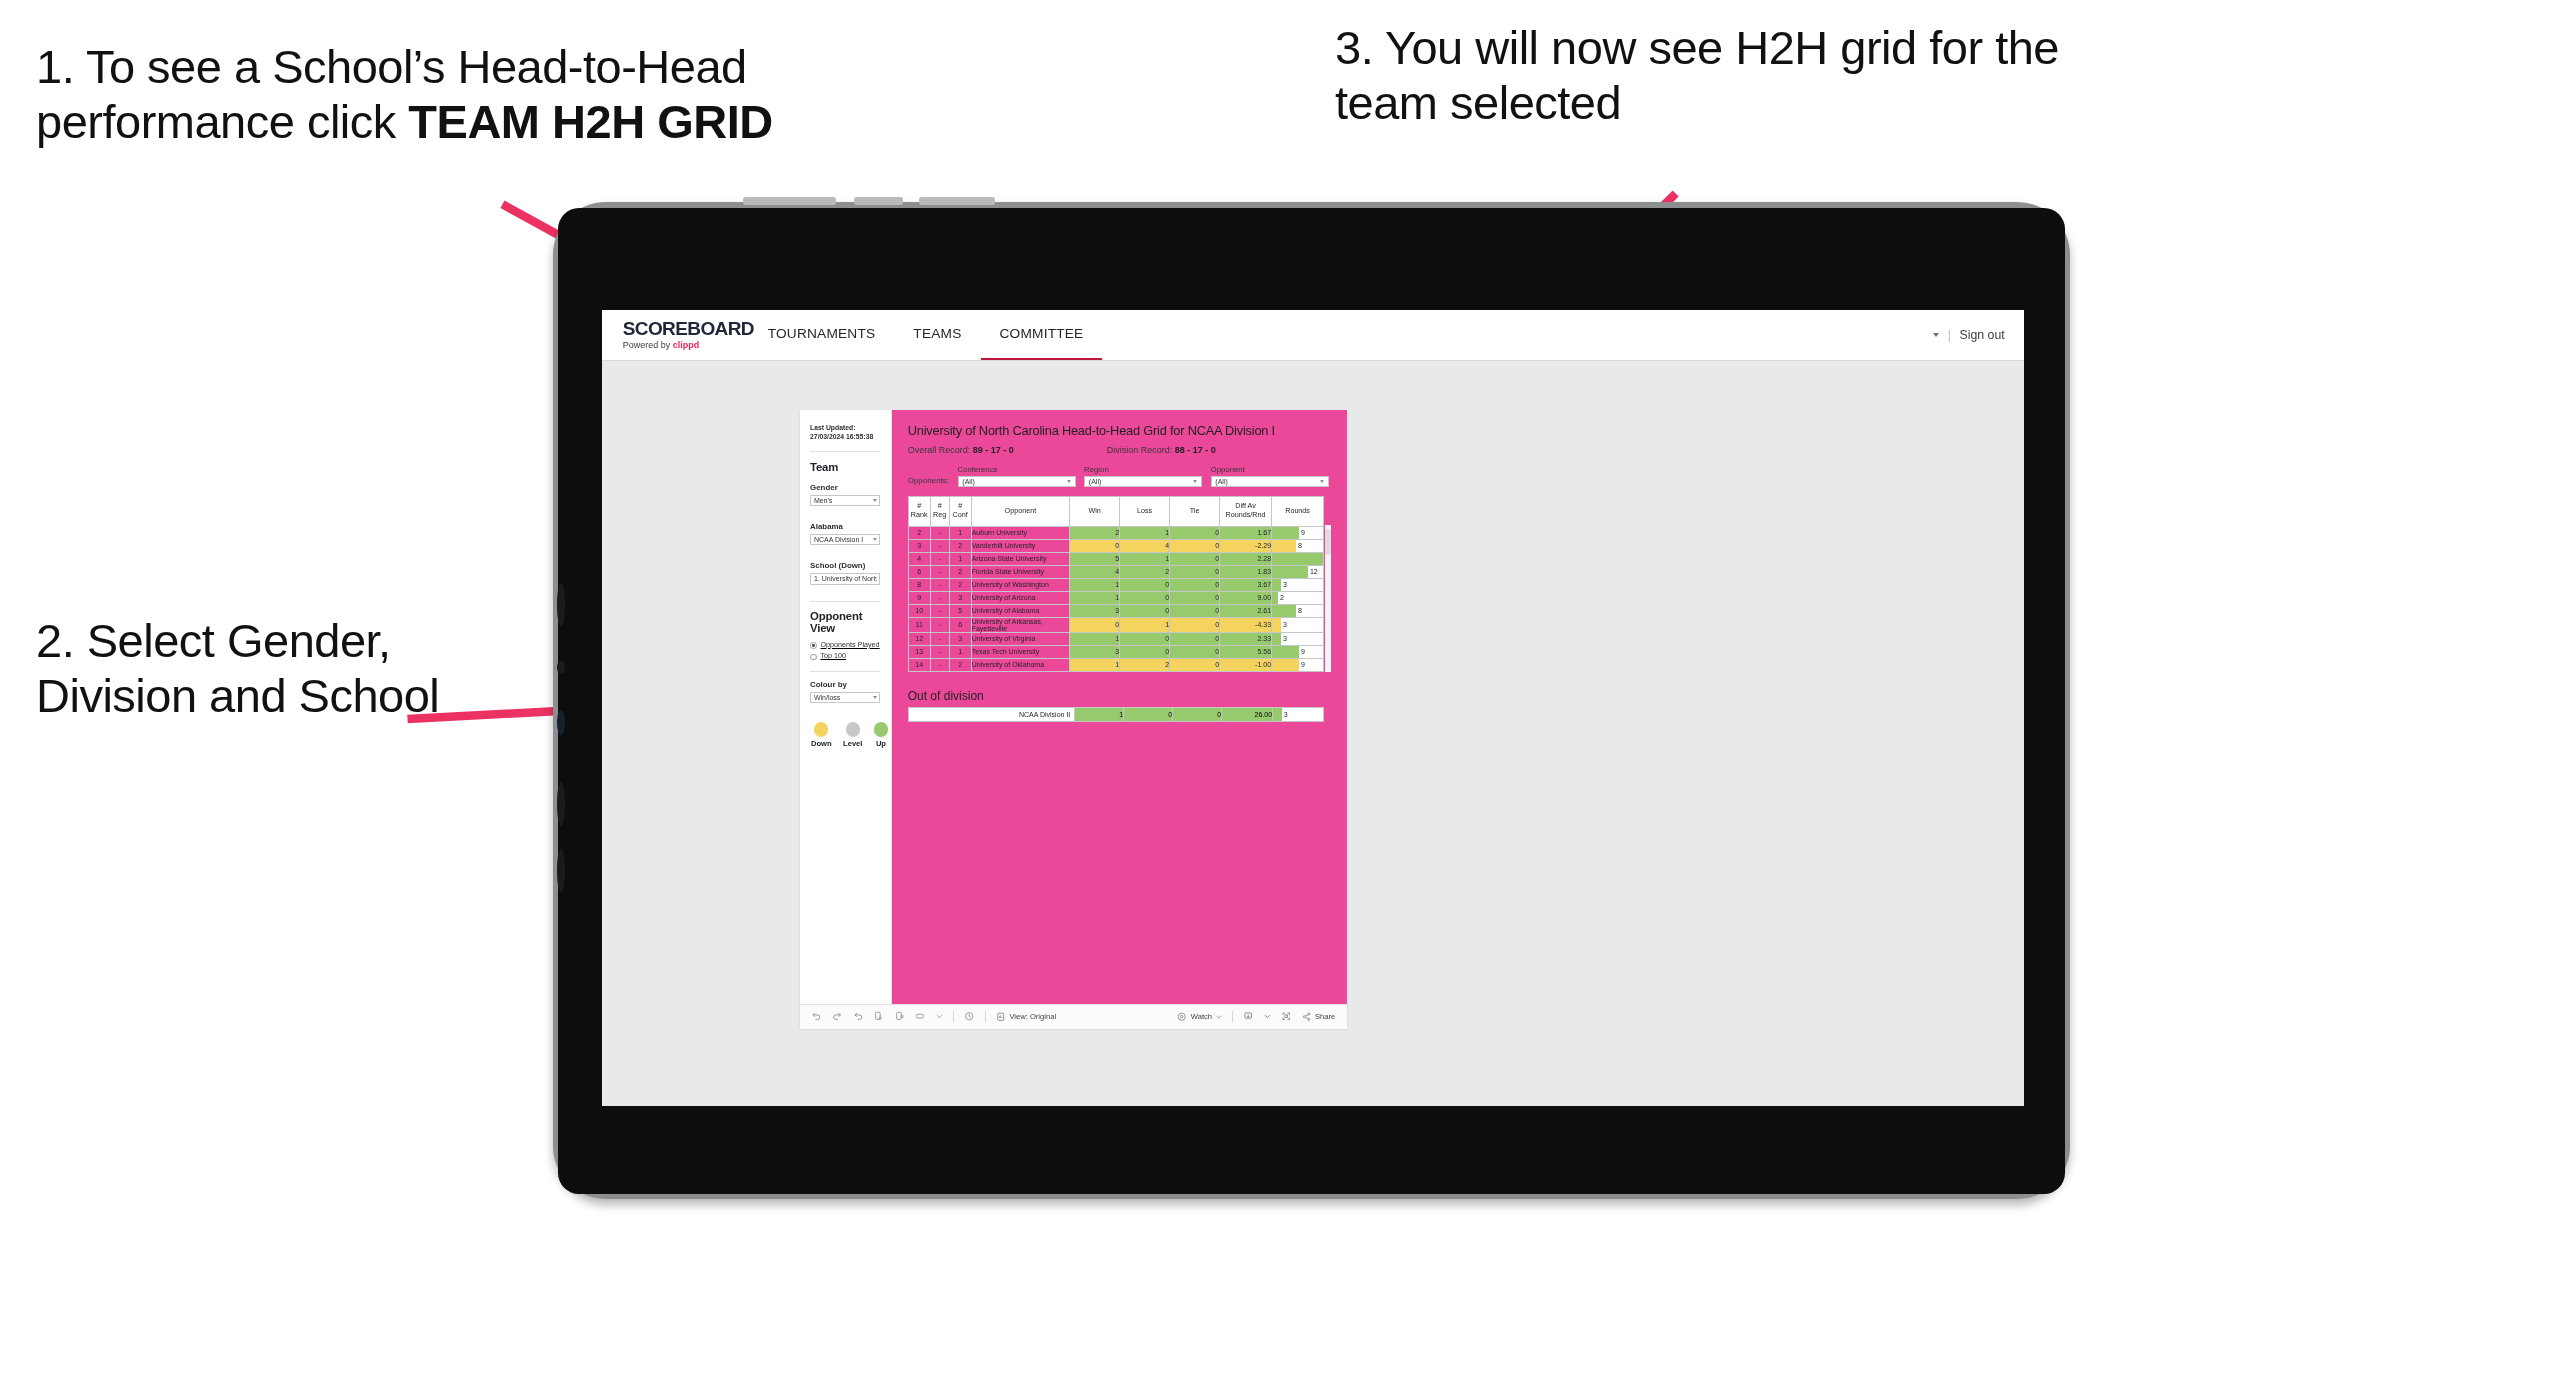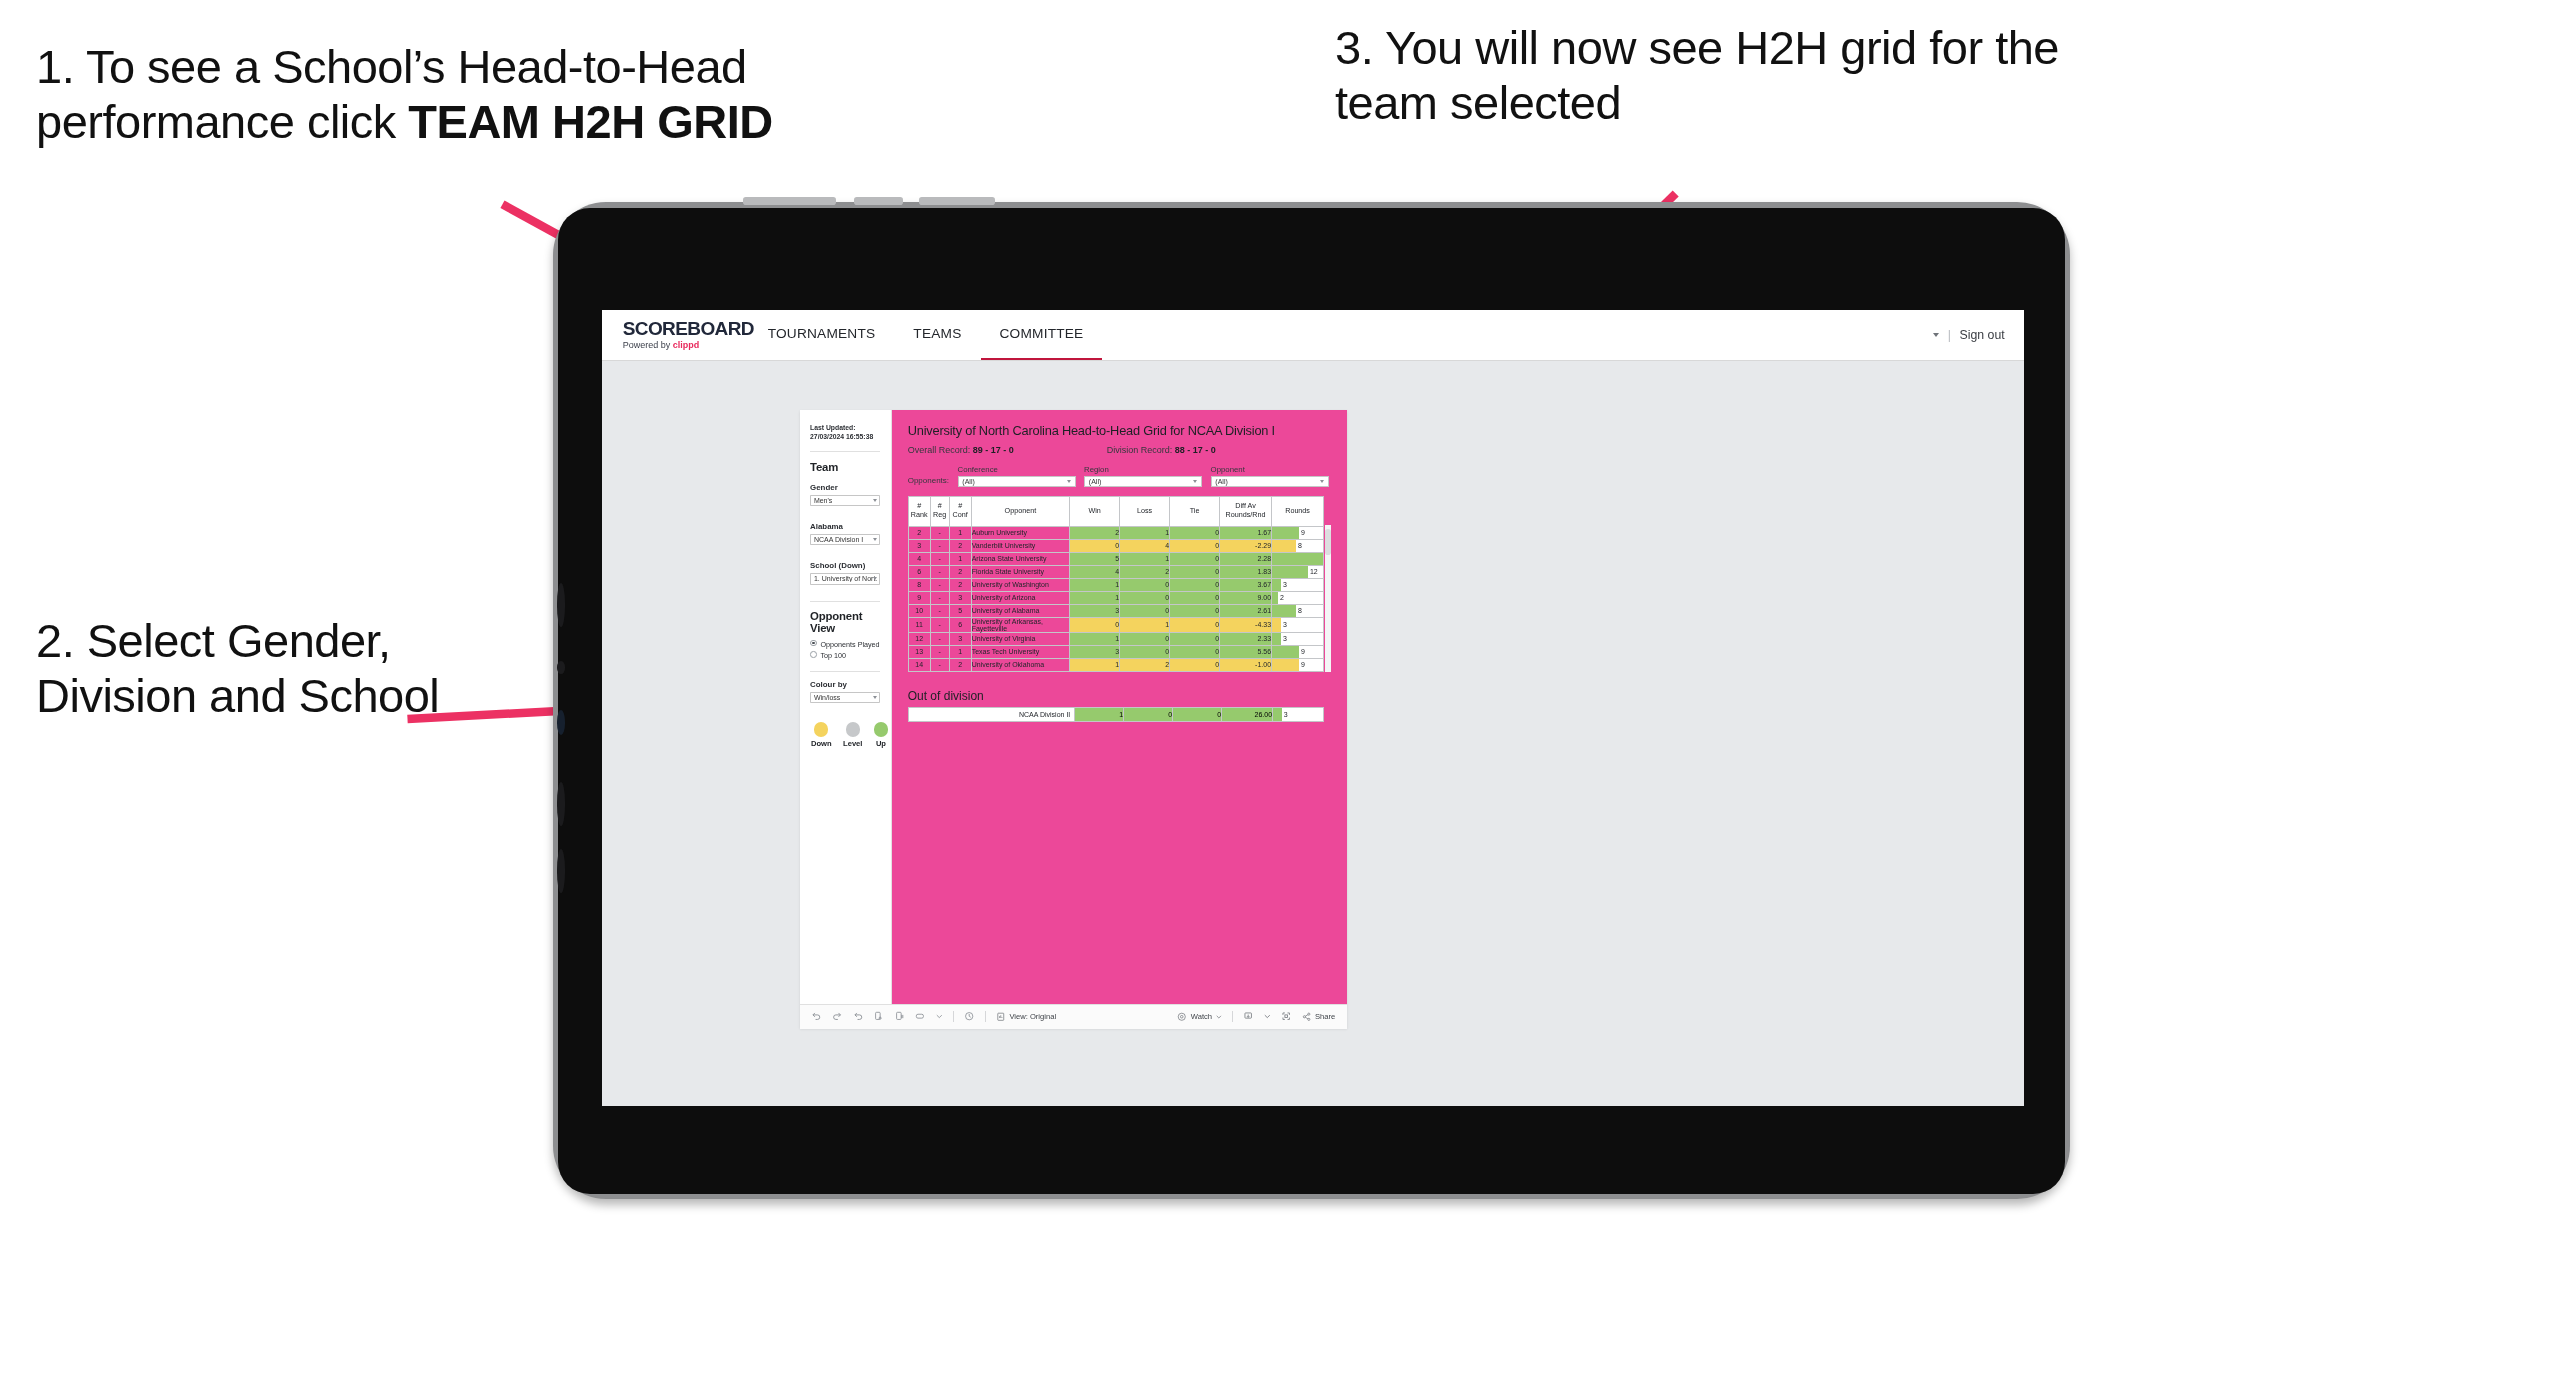--- a/index.html
+++ b/index.html
@@ -33,21 +33,21 @@
   }
   .tablet-outer{
     position:absolute;inset:0;
     background:#8d8e90;
     border-radius:53px;
     box-shadow:0 5.7px 9.5px rgba(0,0,0,.28);
   }
   .tablet-body{
     position:absolute;left:4.7px;top:5.7px;right:4.7px;bottom:4.7px;
     background:#0d0d0d;
-    border-radius:32px;
+    border-radius:21px;
   }
   .vol-btn{position:absolute;top:-4.7px;height:7.6px;background:#b9babc;border-radius:2.8px;}
   .vol-1{left:190px;width:93px;}
   .vol-2{left:301px;width:49px;}
   .vol-3{left:366px;width:76px;}
   .side-dot{position:absolute;left:-0.9px;width:8.5px;background:#1b1b1d;border-radius:50%;}
   .sd-1{top:375px;height:44px;}
   .sd-2{top:453px;height:13.3px;}
   .sd-3{top:502px;height:25px;background:#16202e;}
   .sd-4{top:574px;height:44px;}
@@ -121,21 +121,21 @@
     height:11.4px;border:0.9px solid #c6c6c6;background:#fff;border-radius:0.9px;
     display:flex;align-items:center;padding:0 2.8px;box-sizing:border-box;
     font-size:7px;color:#333;position:relative;margin-bottom:16px;
   }
   .selbox .cap{overflow:hidden;white-space:nowrap;}
   .selbox .caret{
     position:absolute;right:2.8px;width:0;height:0;
     border-left:2.8px solid transparent;border-right:2.8px solid transparent;border-top:3.4px solid #8c9096;
   }
   .side h3.ov{margin-top:1.9px;margin-bottom:5.7px;}
-  .radio-row{display:flex;align-items:flex-start;gap:3.8px;margin-bottom:2.8px;}
+  .radio-row{display:flex;align-items:flex-end;gap:3.8px;margin-bottom:2.8px;text-decoration:underline;}
   .radio{
     width:6.6px;height:6.6px;border:0.9px solid #9aa0a6;border-radius:50%;
     box-sizing:border-box;position:relative;background:#fff;flex:none;
   }
   .radio.on::after{
     content:"";position:absolute;left:1.2px;top:1.2px;width:2.3px;height:2.3px;
     background:#4a4f55;border-radius:50%;
   }
   .radio-row span{font-size:7.2px;color:#2b2e33;}
   .legend{display:flex;gap:11.4px;margin-top:19px;padding-left:0.9px;}

